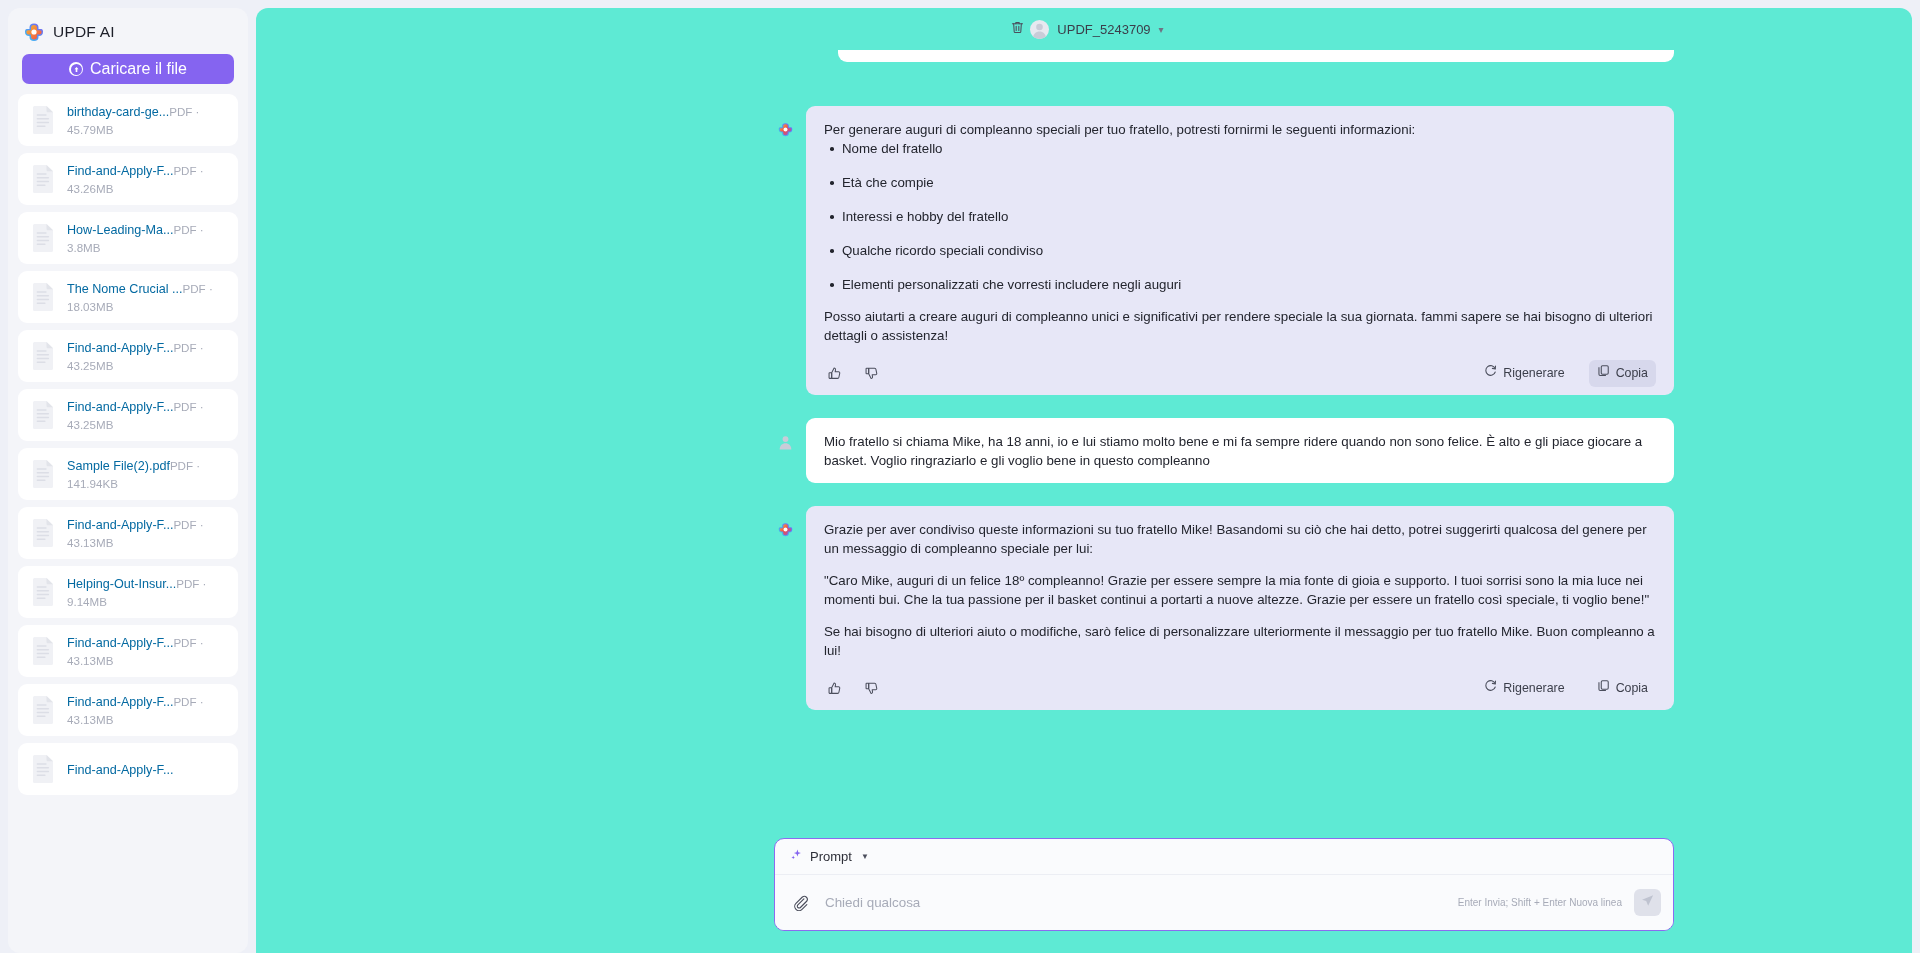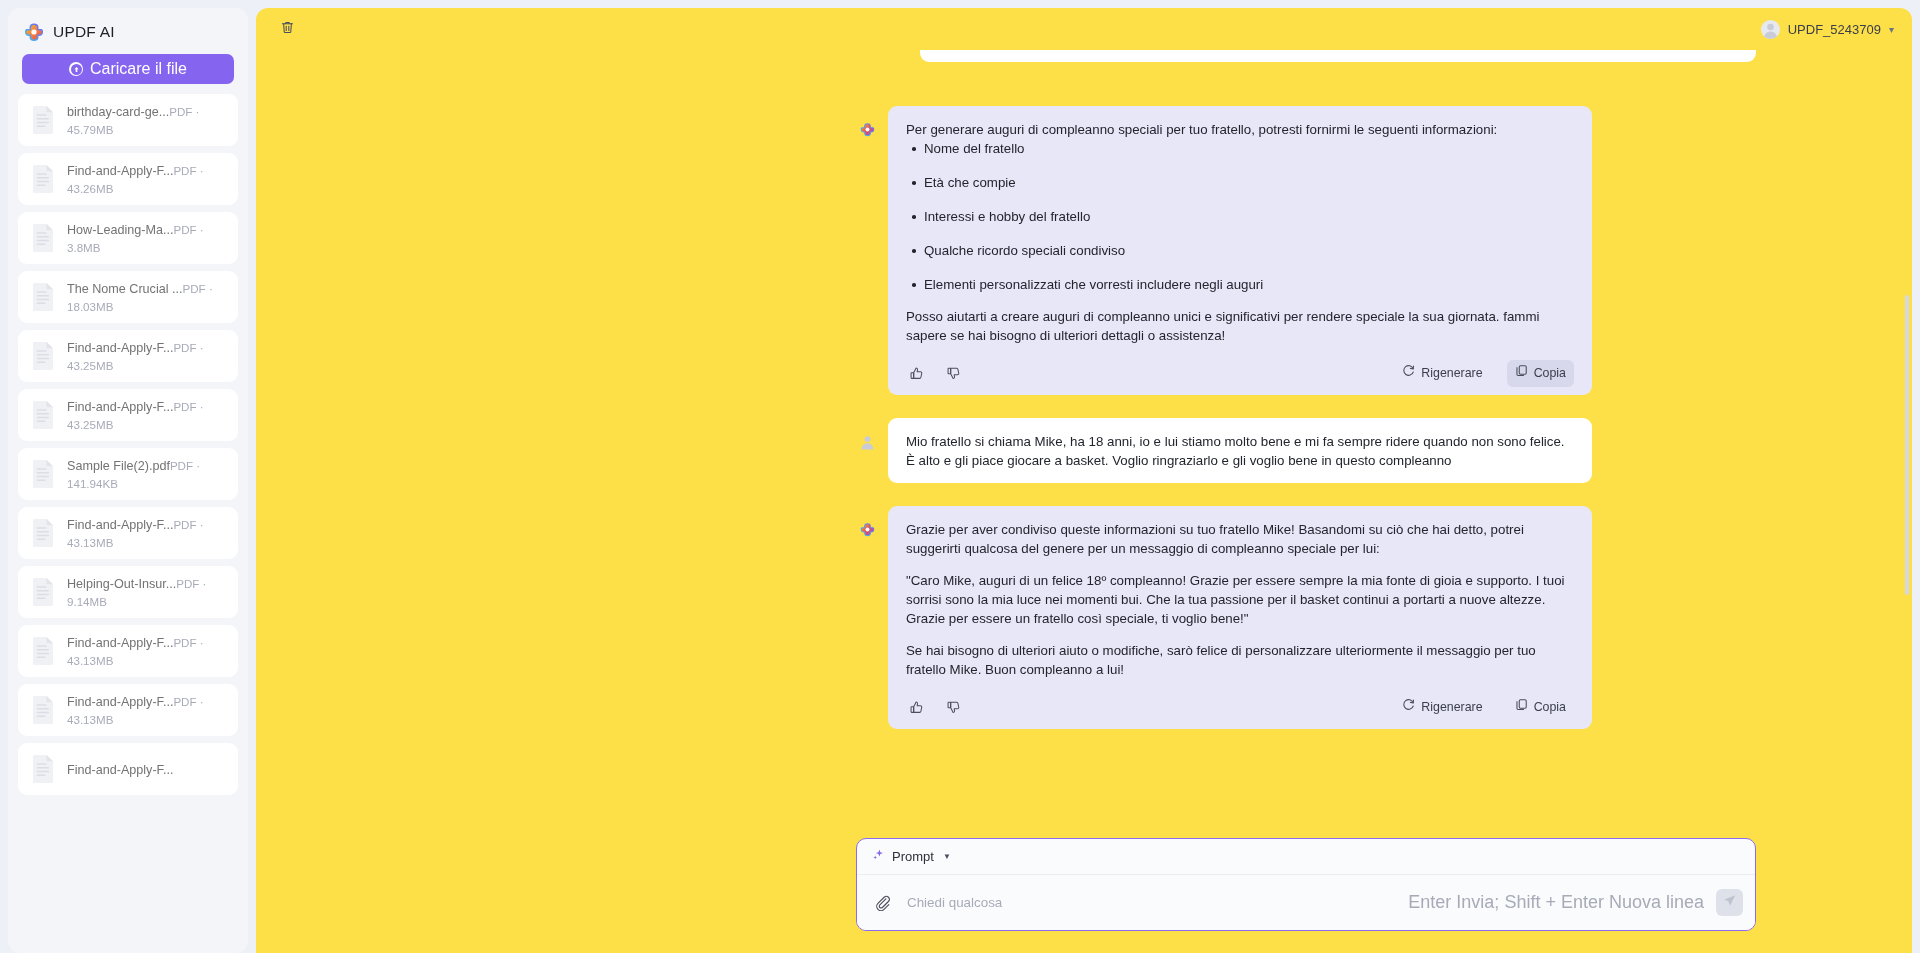--- a/index.html
+++ b/index.html
@@ -81,43 +81,44 @@
     display: flex;
     align-items: center;
     gap: 11px;
     padding: 0 12px;
     cursor: pointer;
   }
   .file-ico { flex: 0 0 26px; width: 26px; height: 30px; }
   .file-meta { min-width: 0; flex: 1; }
   .file-name {
     font-size: 12.6px;
-    color: #737373;
+    color: #0369a1;
     white-space: nowrap;
     overflow: hidden;
     text-overflow: ellipsis;
     line-height: 16px;
   }
   .file-sub {
     font-size: 11.6px;
     color: #a7abb8;
     line-height: 16px;
     margin-top: 2px;
   }
 
   
   .main {
     flex: 1;
     margin-left: 8px;
-    background: #fde047;
+    background: #5eead4;
     border-radius: 12px 12px 0 0;
     display: flex;
     flex-direction: column;
     position: relative;
     overflow: hidden;
+    align-items: center;
   }
   .topbar {
     height: 42px;
     flex: 0 0 42px;
     display: flex;
     align-items: center;
     justify-content: space-between;
     padding: 0 18px 0 18px;
   }
   .trash-btn {
@@ -285,21 +286,21 @@
     flex: 1;
     border: none;
     background: transparent;
     outline: none;
     font-size: 13.4px;
     color: #23252e;
     font-family: "Liberation Sans", sans-serif;
   }
   .ask-input::placeholder { color: #a7abb8; }
   .hint {
-    font-size: 18px;
+    font-size: 10px;
     color: #a7abb8;
     white-space: nowrap;
   }
   .send-btn {
     width: 27px; height: 27px;
     border-radius: 6px;
     background: #dfe1ea;
     display: flex; align-items: center; justify-content: center;
     cursor: pointer;
     flex: 0 0 27px;

